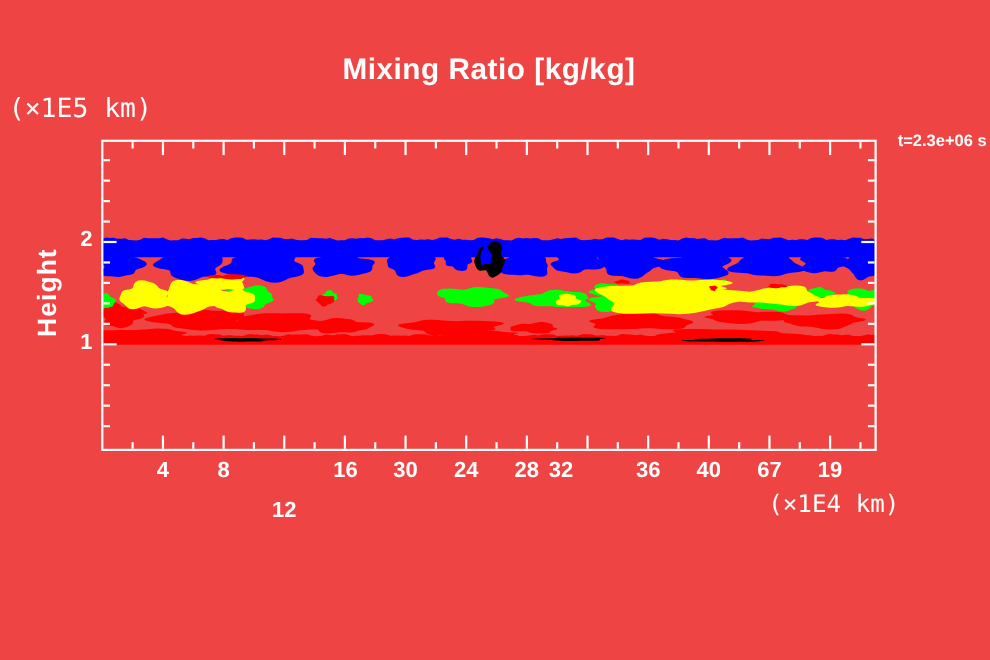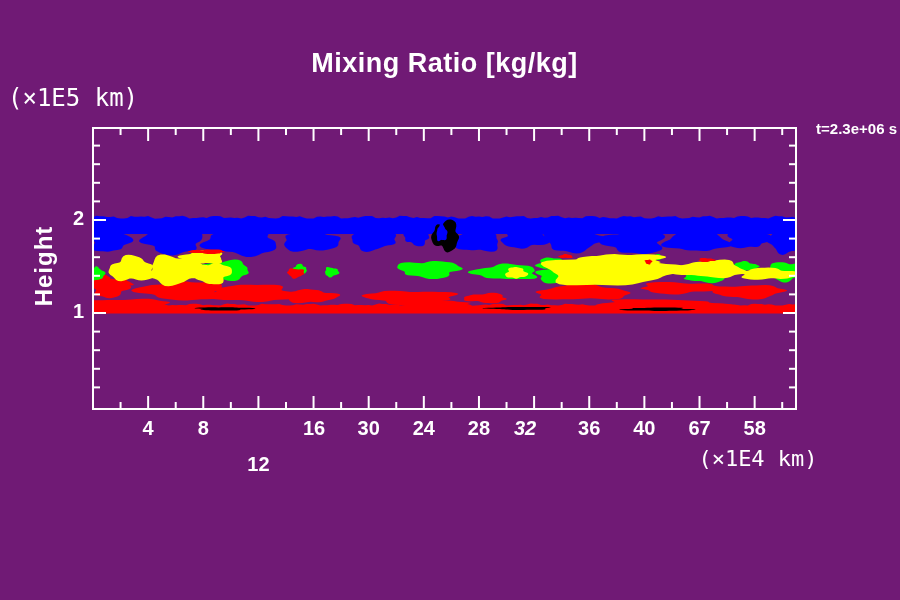--- a/index.html
+++ b/index.html
@@ -1,16 +1,16 @@
 <!DOCTYPE html>
 <html><head>
 <meta charset="utf-8">
 <style>
   html,body{margin:0;padding:0;background:#000;}
-  #screen{position:relative;width:900px;height:600px;background:#701a75;overflow:hidden;
+  #screen{position:relative;width:900px;height:600px;background:#ef4444;overflow:hidden;
           font-family:"Liberation Sans",sans-serif;color:#fff;}
   .t-title{position:absolute;left:93px;top:48px;width:703px;text-align:center;
            font-size:27px;font-weight:bold;letter-spacing:0.5px;}
   .t-yunit{position:absolute;left:8px;top:84px;font-family:"DejaVu Sans Mono",monospace;
            font-size:24px;font-weight:normal;}
   .t-xunit{position:absolute;left:658px;top:446px;width:200px;text-align:center;
            font-family:"DejaVu Sans Mono",monospace;font-size:22px;}
   .t-anno{position:absolute;right:3px;top:120px;font-size:15px;font-weight:bold;}
   .t-height{position:absolute;left:-25px;top:251px;width:140px;height:30px;text-align:center;
             font-size:24px;font-weight:bold;letter-spacing:1px;
@@ -185,23 +185,23 @@
       </svg>
     </div>
   <div id="xticks">
       <div class="xtick" style="left: 126.137px;">4</div>
       <div class="xtick" style="left: 181.275px;">8</div>
       <div class="xtick" style="left: 236.412px; margin-top: 36px;">12</div>
       <div class="xtick" style="left: 292px;">16</div>
       <div class="xtick" style="left: 346.686px;">30</div>
       <div class="xtick" style="left: 401.824px;">24</div>
       <div class="xtick" style="left: 456.961px;">28</div>
-      <div class="xtick" style="left: 503px; font-style: italic;">32</div>
+      <div class="xtick" style="left: 488px;">32</div>
       <div class="xtick" style="left: 567.235px;">36</div>
       <div class="xtick" style="left: 622.373px;">40</div>
       <div class="xtick" style="left: 677.51px;">67</div>
-      <div class="xtick" style="left: 732.647px;">58</div>
+      <div class="xtick" style="left: 732.647px;">19</div>
     </div>
   <div id="yticks">
       <div class="ytick" style="top: 300px;">1</div>
       <div class="ytick" style="top: 207px;">2</div>
     </div>
 </div>
 
 </body></html>

